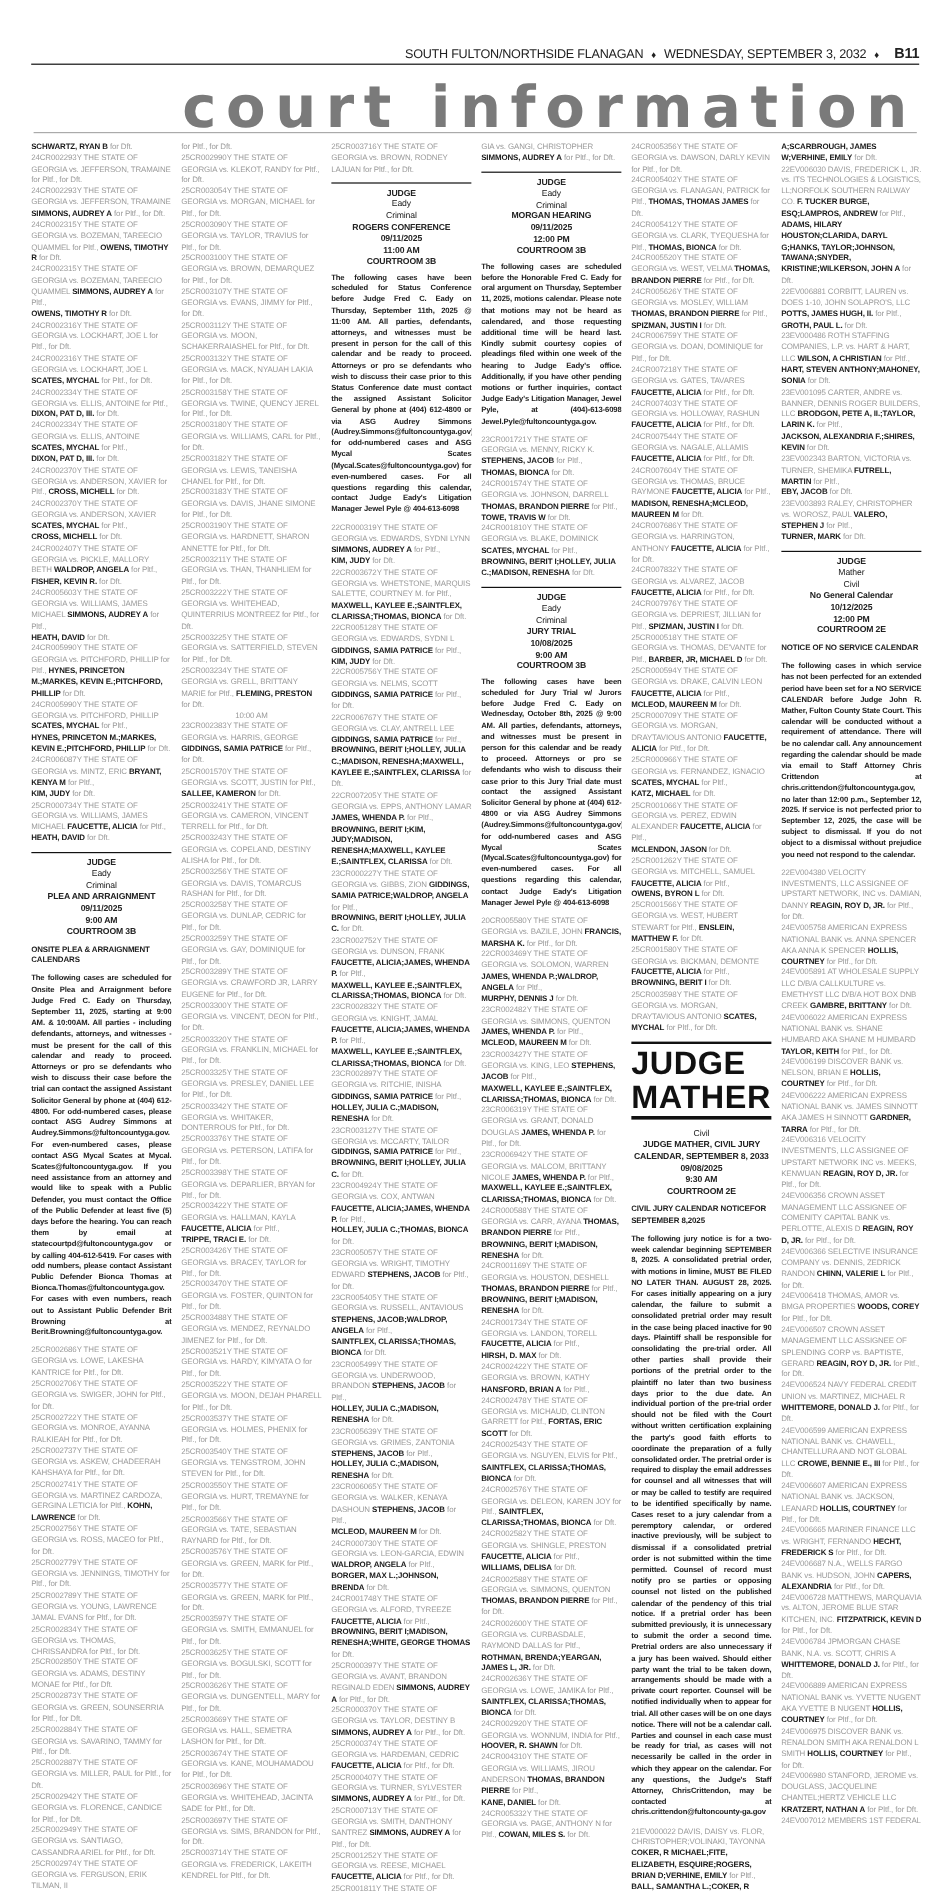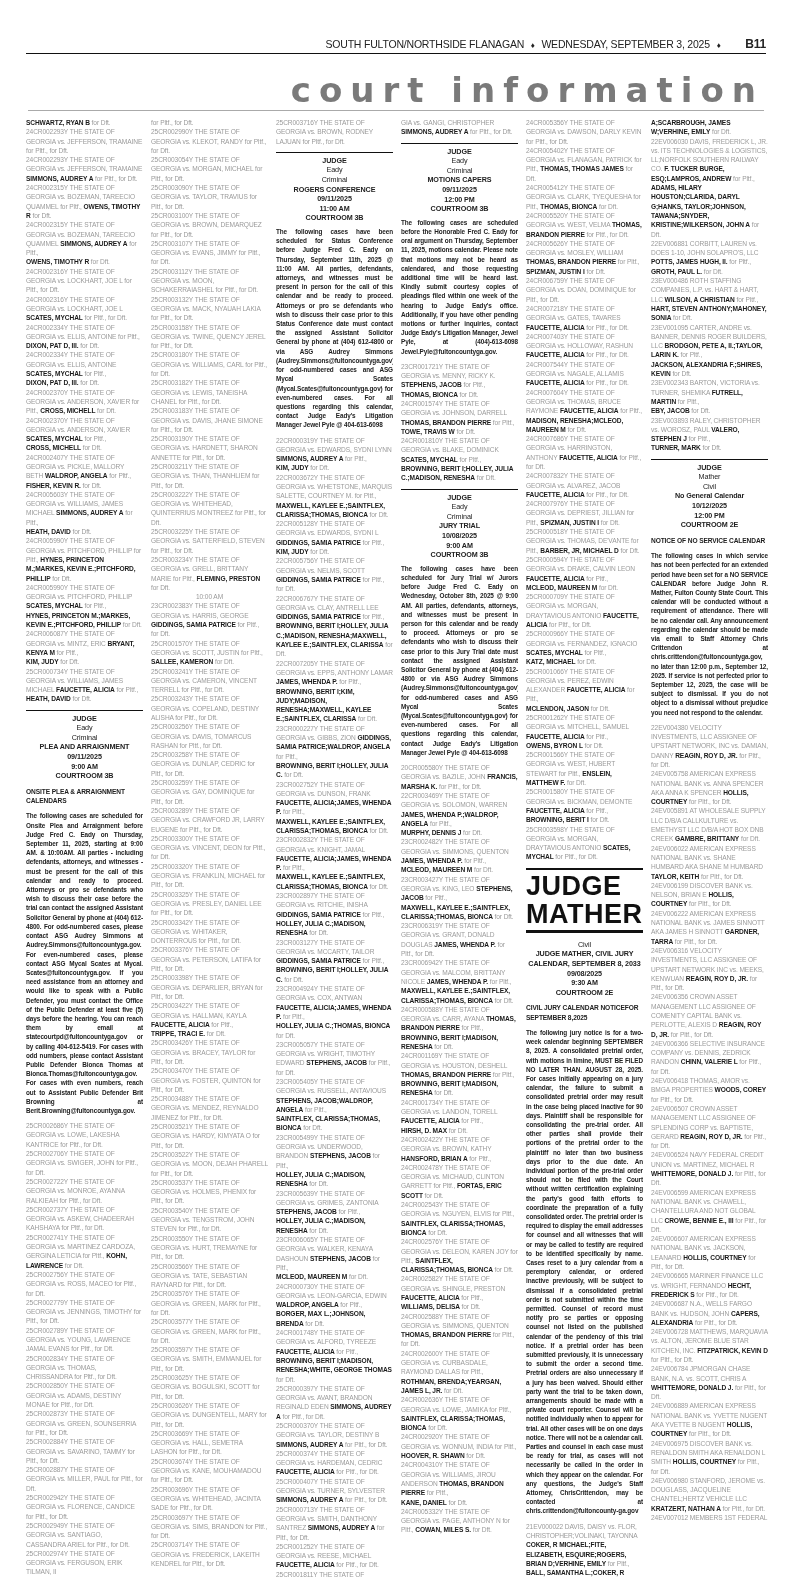--- a/index.html
+++ b/index.html
@@ -1,38 +1,38 @@
 <!DOCTYPE html>
 <html><head>
 <meta charset="utf-8">
 <style>
   * { box-sizing: border-box; margin: 0; padding: 0; }
   html, body { width: 792px; height: 1584px; background: #fff; overflow: hidden; }
   body { font-family: "Liberation Sans", sans-serif; color: #222; position: relative; }
   .masthead { position: absolute; left: 26px; right: 26px; top: 36px; height: 18px; border-bottom: 1.2px solid #111; text-align: right; font-family: "Liberation Sans", sans-serif; font-size: 10.5px; letter-spacing: -0.2px; color: #222; line-height: 16px; }
-  .masthead .pg { font-weight: bold; font-size: 12px; margin-left: 18px; }
+  .masthead .pg { font-weight: bold; font-size: 12px; margin-left: 6px; }
   .masthead .dia { font-size: 8px; margin: 0 4px; }
-  .section-title { position: absolute; right: 28px; top: 70px; font-family: "DejaVu Sans", sans-serif; font-weight: bold; font-size: 34px; letter-spacing: 8px; color: #7a7a7a; line-height: 40px; }
+  .section-title { position: absolute; right: 28px; top: 70px; font-family: "DejaVu Sans", sans-serif; font-weight: bold; font-size: 48px; letter-spacing: 8px; color: #7a7a7a; line-height: 40px; }
   .section-rule { position: absolute; left: 28px; right: 28px; top: 110px; border-top: 1px solid #aaa; }
   .columns { position: absolute; left: 26px; top: 118px; width: 742px; height: 1460px; display: flex; gap: 8px; }
   .col { width: 121px; overflow: hidden; font-size: 6.6px; line-height: 9.3px; color: #9a9a9a; letter-spacing: -0.1px; }
   .col .ent { margin: 0; }
   .col b { color: #1a1a1a; font-weight: bold; }
   .hdr { border-top: 1.2px solid #111; margin: 6px 0 4px; padding-top: 3px; text-align: center; color: #222; font-weight: bold; font-size: 7.2px; line-height: 9.6px; }
   .notice-title { color: #222; font-weight: bold; font-size: 6.6px; line-height: 9.3px; margin: 6px 0; }
   .notice { color: #222; font-weight: bold; font-size: 6.4px; line-height: 9.2px; text-align: justify; margin-bottom: 6px; }
   .bigjudge { border-top: 2px solid #111; border-bottom: 3px solid #111; margin: 6px 0 4px; padding: 2px 0; font-family: "Liberation Sans", sans-serif; font-weight: bold; font-size: 27px; line-height: 28px; color: #111; letter-spacing: 0.5px; }
 </style>
 </head>
 <body>
 
 <div class="masthead">
   <span>SOUTH FULTON/NORTHSIDE FLANAGAN</span>
   <span class="dia">♦</span>
-  <span>WEDNESDAY, SEPTEMBER 3, 2025</span>
+  <span>WEDNESDAY, SEPTEMBER 3, 2032</span>
   <span class="dia">♦</span>
   <span class="pg">B11</span>
 </div>
 
 <div class="section-title">court information</div>
 <div class="section-rule"></div>
 
 <div class="columns" id="columns">
     <div class="col">
       <div class="ent"><b>SCHWARTZ, RYAN B</b><span> for Dft.</span></div>
@@ -198,21 +198,21 @@
       <div class="ent"><span>25CR000713Y THE STATE OF GEORGIA vs. SMITH, DANTHONY SANTREZ </span><b>SIMMONS, AUDREY A</b><span> for Pltf.,  for Dft.</span></div>
       <div class="ent"><span>25CR001252Y THE STATE OF GEORGIA vs. REESE, MICHAEL </span><b>FAUCETTE, ALICIA</b><span> for Pltf.,  for Dft.</span></div>
       <div class="ent"><span>25CR001811Y THE STATE OF GEORGIA</span></div>
     </div>
     <div class="col">
       <div class="ent"><span>GIA vs. GANGI, CHRISTOPHER </span><b>SIMMONS, AUDREY A</b><span> for Pltf.,  for Dft.</span></div>
       <div class="hdr">
         <div>JUDGE</div>
         <div style="font-weight: normal;">Eady</div>
         <div style="font-weight: normal;">Criminal</div>
-        <div>MOTIONS CAPERS</div>
+        <div>MORGAN HEARING</div>
         <div>09/11/2025</div>
         <div>12:00 PM</div>
         <div>COURTROOM 3B</div>
       </div>
       <div class="notice">The following cases are scheduled before the Honorable Fred C. Eady for oral argument on Thursday, September 11, 2025, motions calendar. Please note that motions may not be heard as calendared, and those requesting additional time will be heard last. Kindly submit courtesy copies of pleadings filed within one week of the hearing to Judge Eady's office. Additionally, if you have other pending motions or further inquiries, contact Judge Eady's Litigation Manager, Jewel Pyle, at (404)-613-6098  Jewel.Pyle@fultoncountyga.gov.</div>
       <div class="ent"><span>23CR001721Y THE STATE OF GEORGIA vs. MENNY, RICKY K. </span><b>STEPHENS, JACOB</b><span> for Pltf., </span></div>
       <div class="ent"><b>THOMAS, BIONCA</b><span> for Dft.</span></div>
       <div class="ent"><span>24CR001574Y THE STATE OF GEORGIA vs. JOHNSON, DARRELL </span><b>THOMAS, BRANDON PIERRE</b><span> for Pltf., </span></div>
       <div class="ent"><b>TOWE, TRAVIS W</b><span> for Dft.</span></div>
       <div class="ent"><span>24CR001810Y THE STATE OF GEORGIA vs. BLAKE, DOMINICK </span><b>SCATES, MYCHAL</b><span> for Pltf., </span></div>

